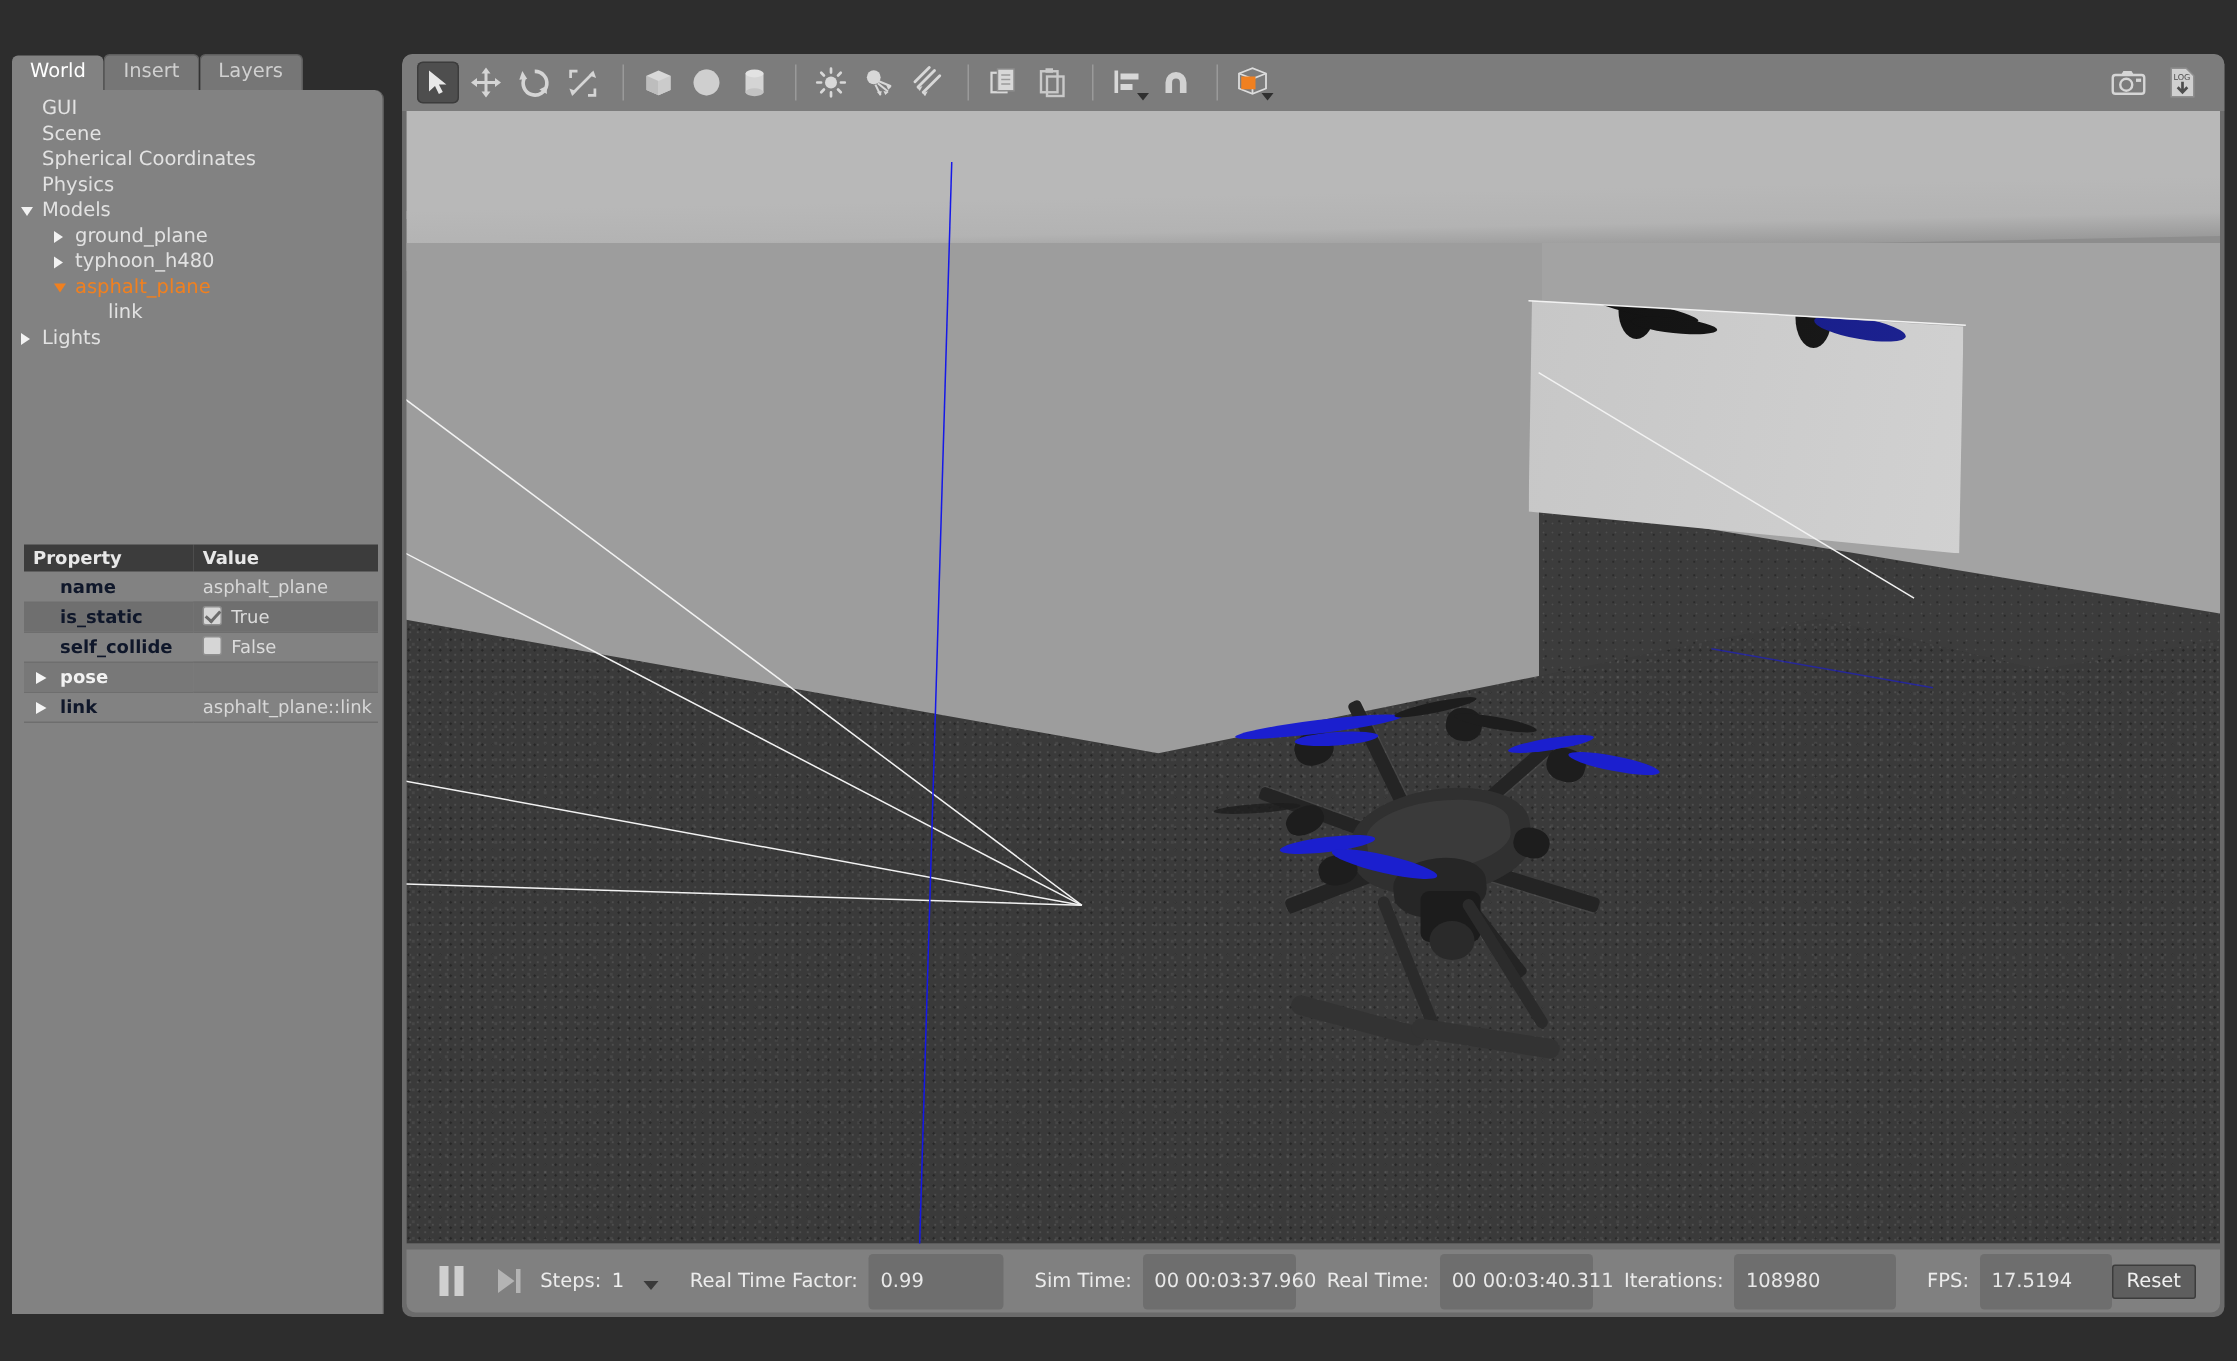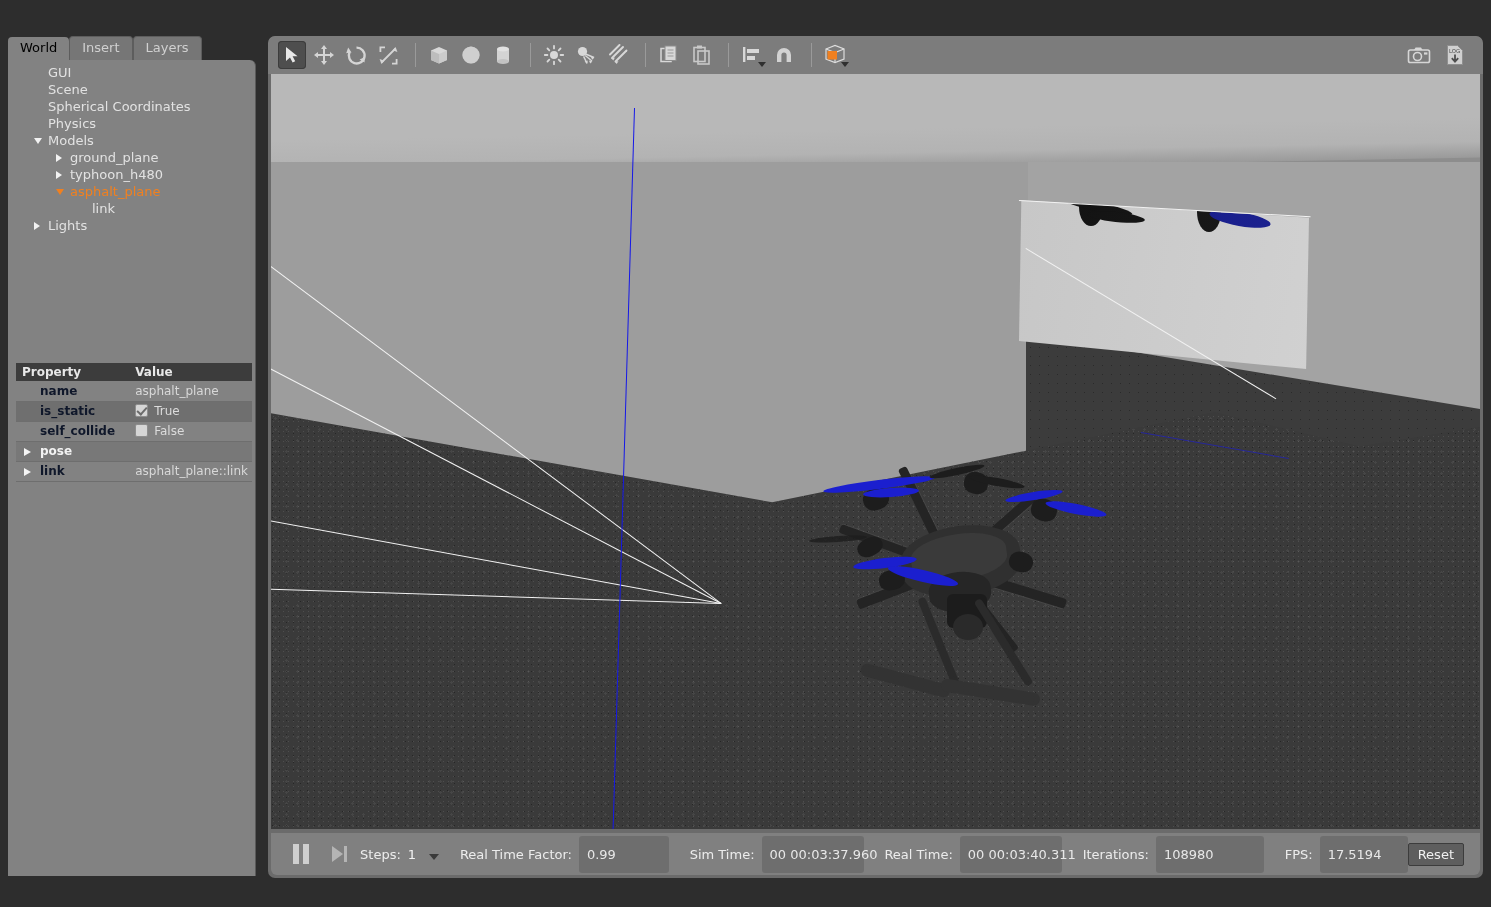--- a/index.html
+++ b/index.html
@@ -25,29 +25,29 @@
   
   #leftpanel {
     position: absolute; left: 8px; top: 36px; width: 256px; height: 842px;
   }
   #tabstrip { position: absolute; left: 0; top: 0; height: 24px; display: flex; align-items: flex-end; }
   .tab {
     font-size: 13px; color: #dcdcdc; padding: 3px 12px 4px 12px;
     border-radius: 4px 4px 0 0; cursor: default; line-height: 16px;
   }
   .tab.inactive { background: #767676; border: 1px solid #5d5d5d; border-bottom: none; color: #d0d0d0; }
-  .tab.active { background: #828282; color: #000000; }
+  .tab.active { background: #828282; color: #ffffff; }
   #panelbody {
     position: absolute; left: 0; top: 24px; width: 248px; height: 816px;
     background: #828282; border-radius: 0 6px 0 0;
     border-right: 1px solid #5a5a5a;
   }
 
   
-  #tree { position: absolute; left: 0; top: 4px; width: 248px; margin-left: 20px; }
+  #tree { position: absolute; left: 0; top: 4px; width: 248px; }
   .tree-row {
     position: relative; height: 17px; line-height: 17px;
     font-size: 13px; color: #e2e2e2; cursor: default; white-space: nowrap;
   }
   .tree-row .lbl { position: absolute; }
   .tree-row.sel .lbl { color: #f08020; }
   .arrow {
     position: absolute; width: 0; height: 0; top: 5px;
   }
   .arrow.right {

